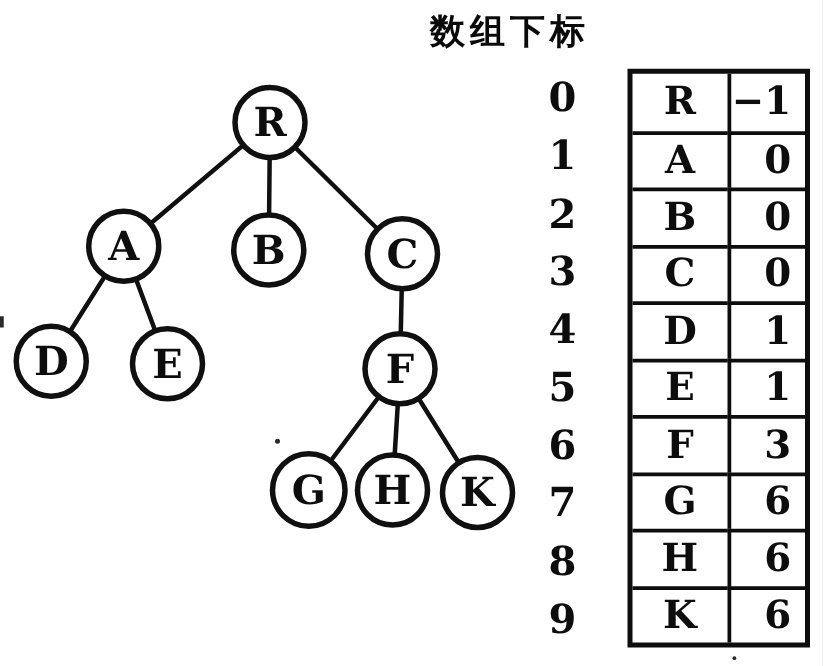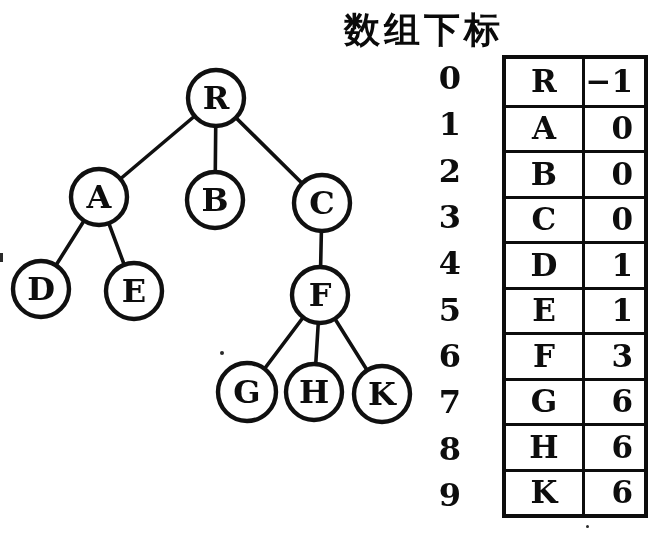--- a/index.html
+++ b/index.html
@@ -36,21 +36,21 @@
     fill: #0d0d0d;
     text-anchor: middle;
   }
 
   
   .fig-title {
     position: absolute;
     left: 344px;
     top: 6px;
     font-family: "DejaVu Sans", "Liberation Sans", sans-serif;
-    font-size: 36px;
+    font-size: 28px;
     font-weight: 900;
     letter-spacing: 4px;
     color: #0a0a0a;
     white-space: nowrap;
   }
 
   
   .index-col {
     position: absolute;
     left: 428px;

